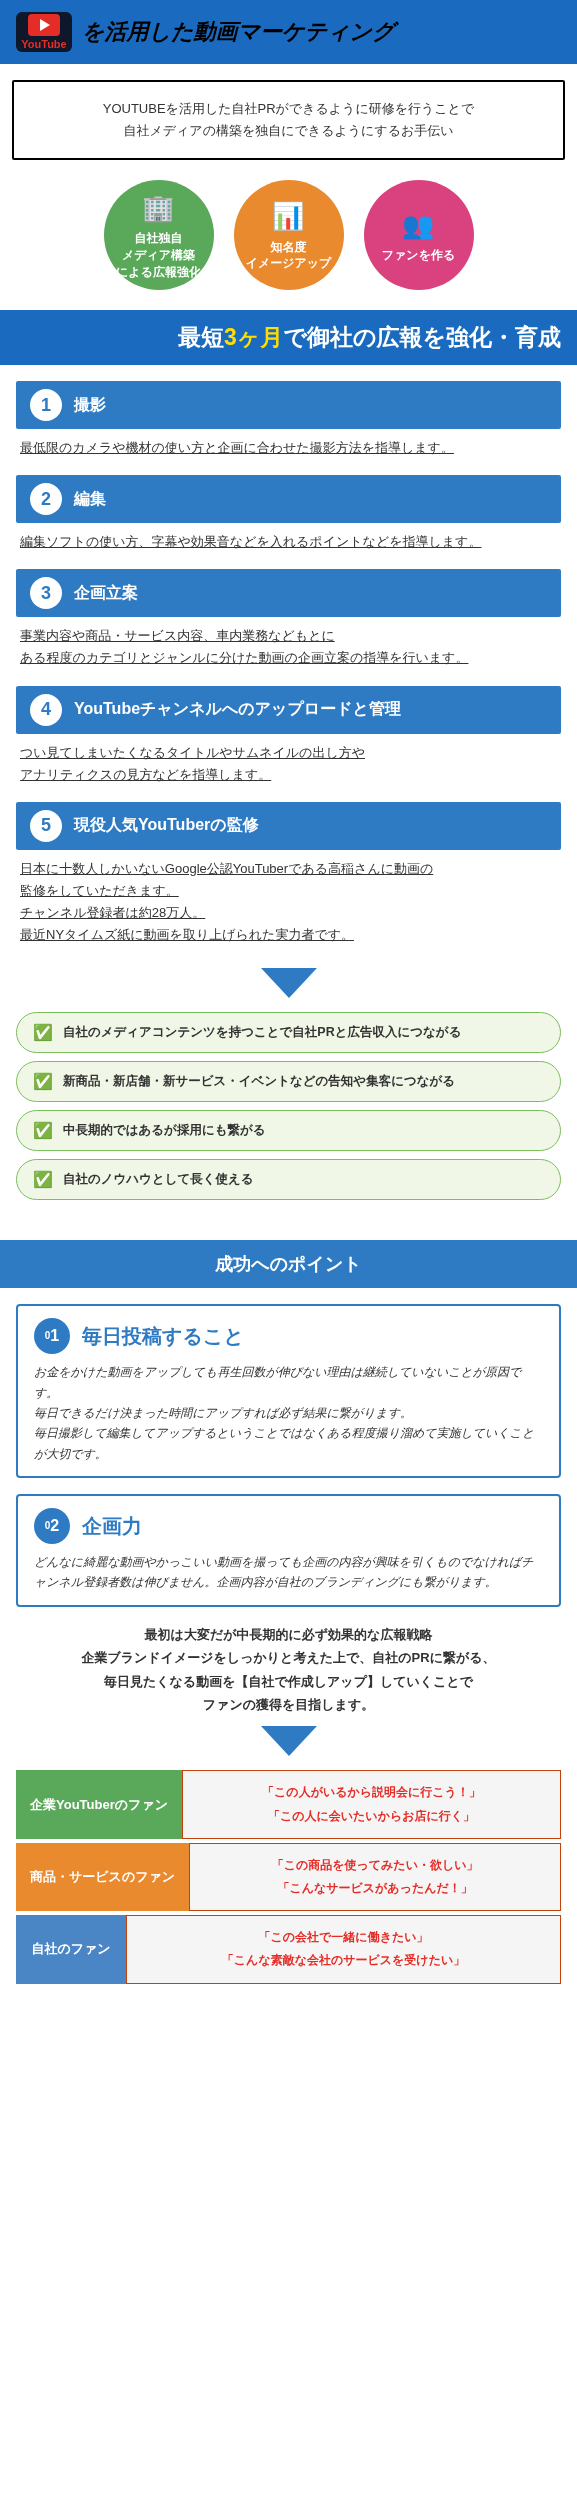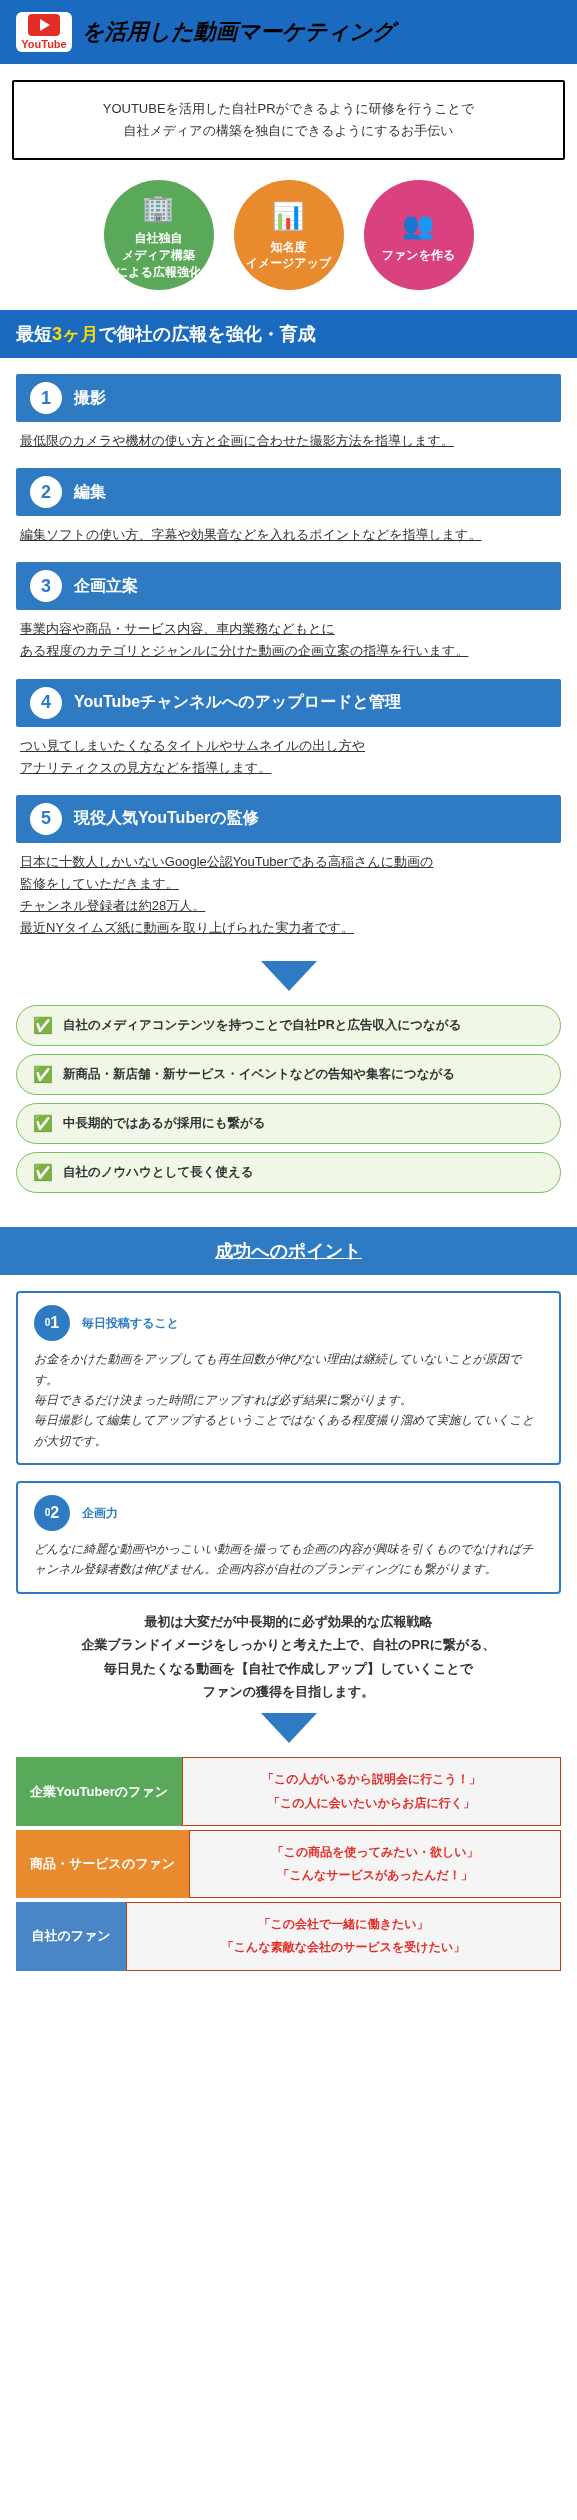--- a/index.html
+++ b/index.html
@@ -14,21 +14,21 @@
 
     
     .header {
       background: #1a6bbf;
       padding: 12px 16px;
       display: flex;
       align-items: center;
       gap: 10px;
     }
     .youtube-logo-box {
-      background: #ffffff;
+      background: #0f172a;
       border-radius: 6px;
       width: 56px;
       height: 40px;
       display: flex;
       align-items: center;
       justify-content: center;
       flex-shrink: 0;
     }
     .youtube-text-logo {
       font-size: 11px;
@@ -112,22 +112,22 @@
 
     .circle-icon {
       font-size: 26px;
       margin-bottom: 4px;
     }
 
     
     .blue-banner {
       background: #1a6bbf;
       color: #fff;
-      text-align: left;
-      font-size: 18px;
+      text-align: right;
+      font-size: 23px;
       font-weight: bold;
       padding: 12px 16px;
       margin: 0 0 16px;
     }
     .blue-banner .emphasis {
       color: #ffdd00;
     }
 
     
     .steps-container {
@@ -209,22 +209,21 @@
     }
 
     
     .success-banner {
       background: #2e7bc4;
       color: #fff;
       text-align: center;
       font-size: 18px;
       font-weight: bold;
       padding: 12px 12px;
-      margin: 18px 0 16px;
-      text-decoration: underline;
+      margin: 24px 0 16px;
     }
 
     
     .success-cards {
       padding: 0 16px;
       display: flex;
       flex-direction: column;
       gap: 16px;
     }
     .success-card {
@@ -245,21 +244,21 @@
       font-weight: bold;
       width: 36px;
       height: 36px;
       border-radius: 50%;
       display: flex;
       align-items: center;
       justify-content: center;
       flex-shrink: 0;
     }
     .success-title {
-      font-size: 12px;
+      font-size: 20px;
       font-weight: bold;
       color: #2e7bc4;
     }
     .success-text {
       font-size: 12px;
       line-height: 1.7;
       color: #333;
       font-style: italic;
     }
 

